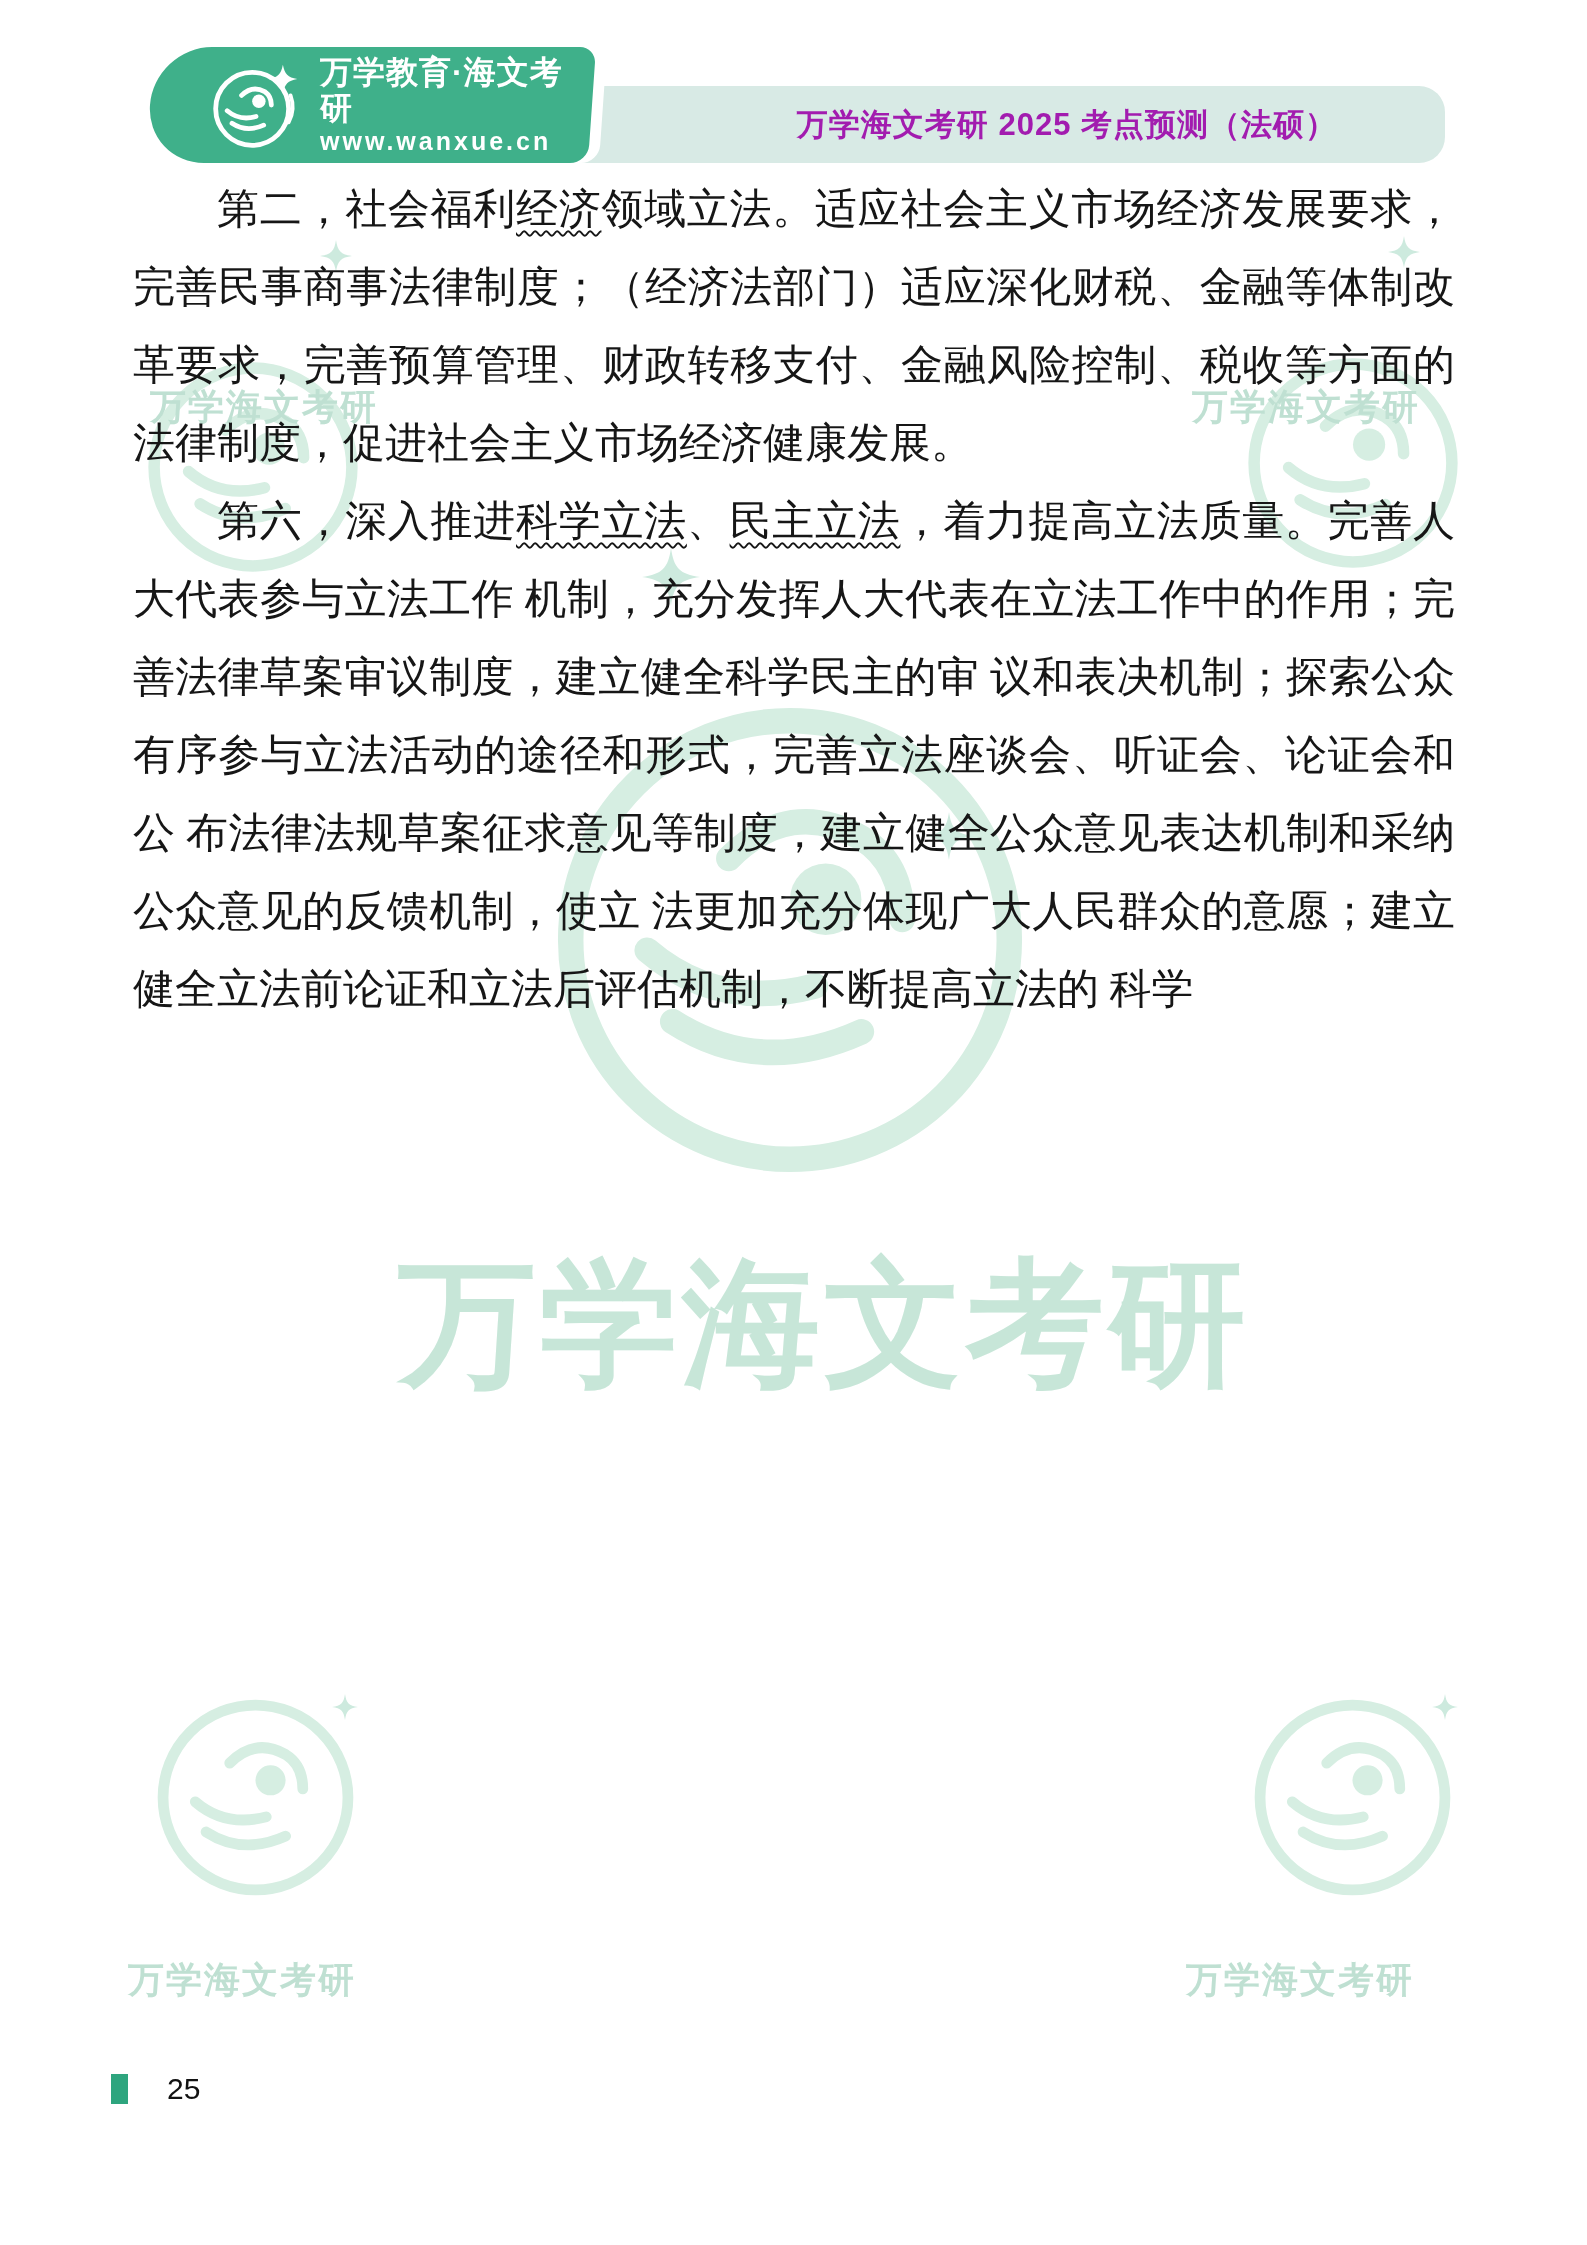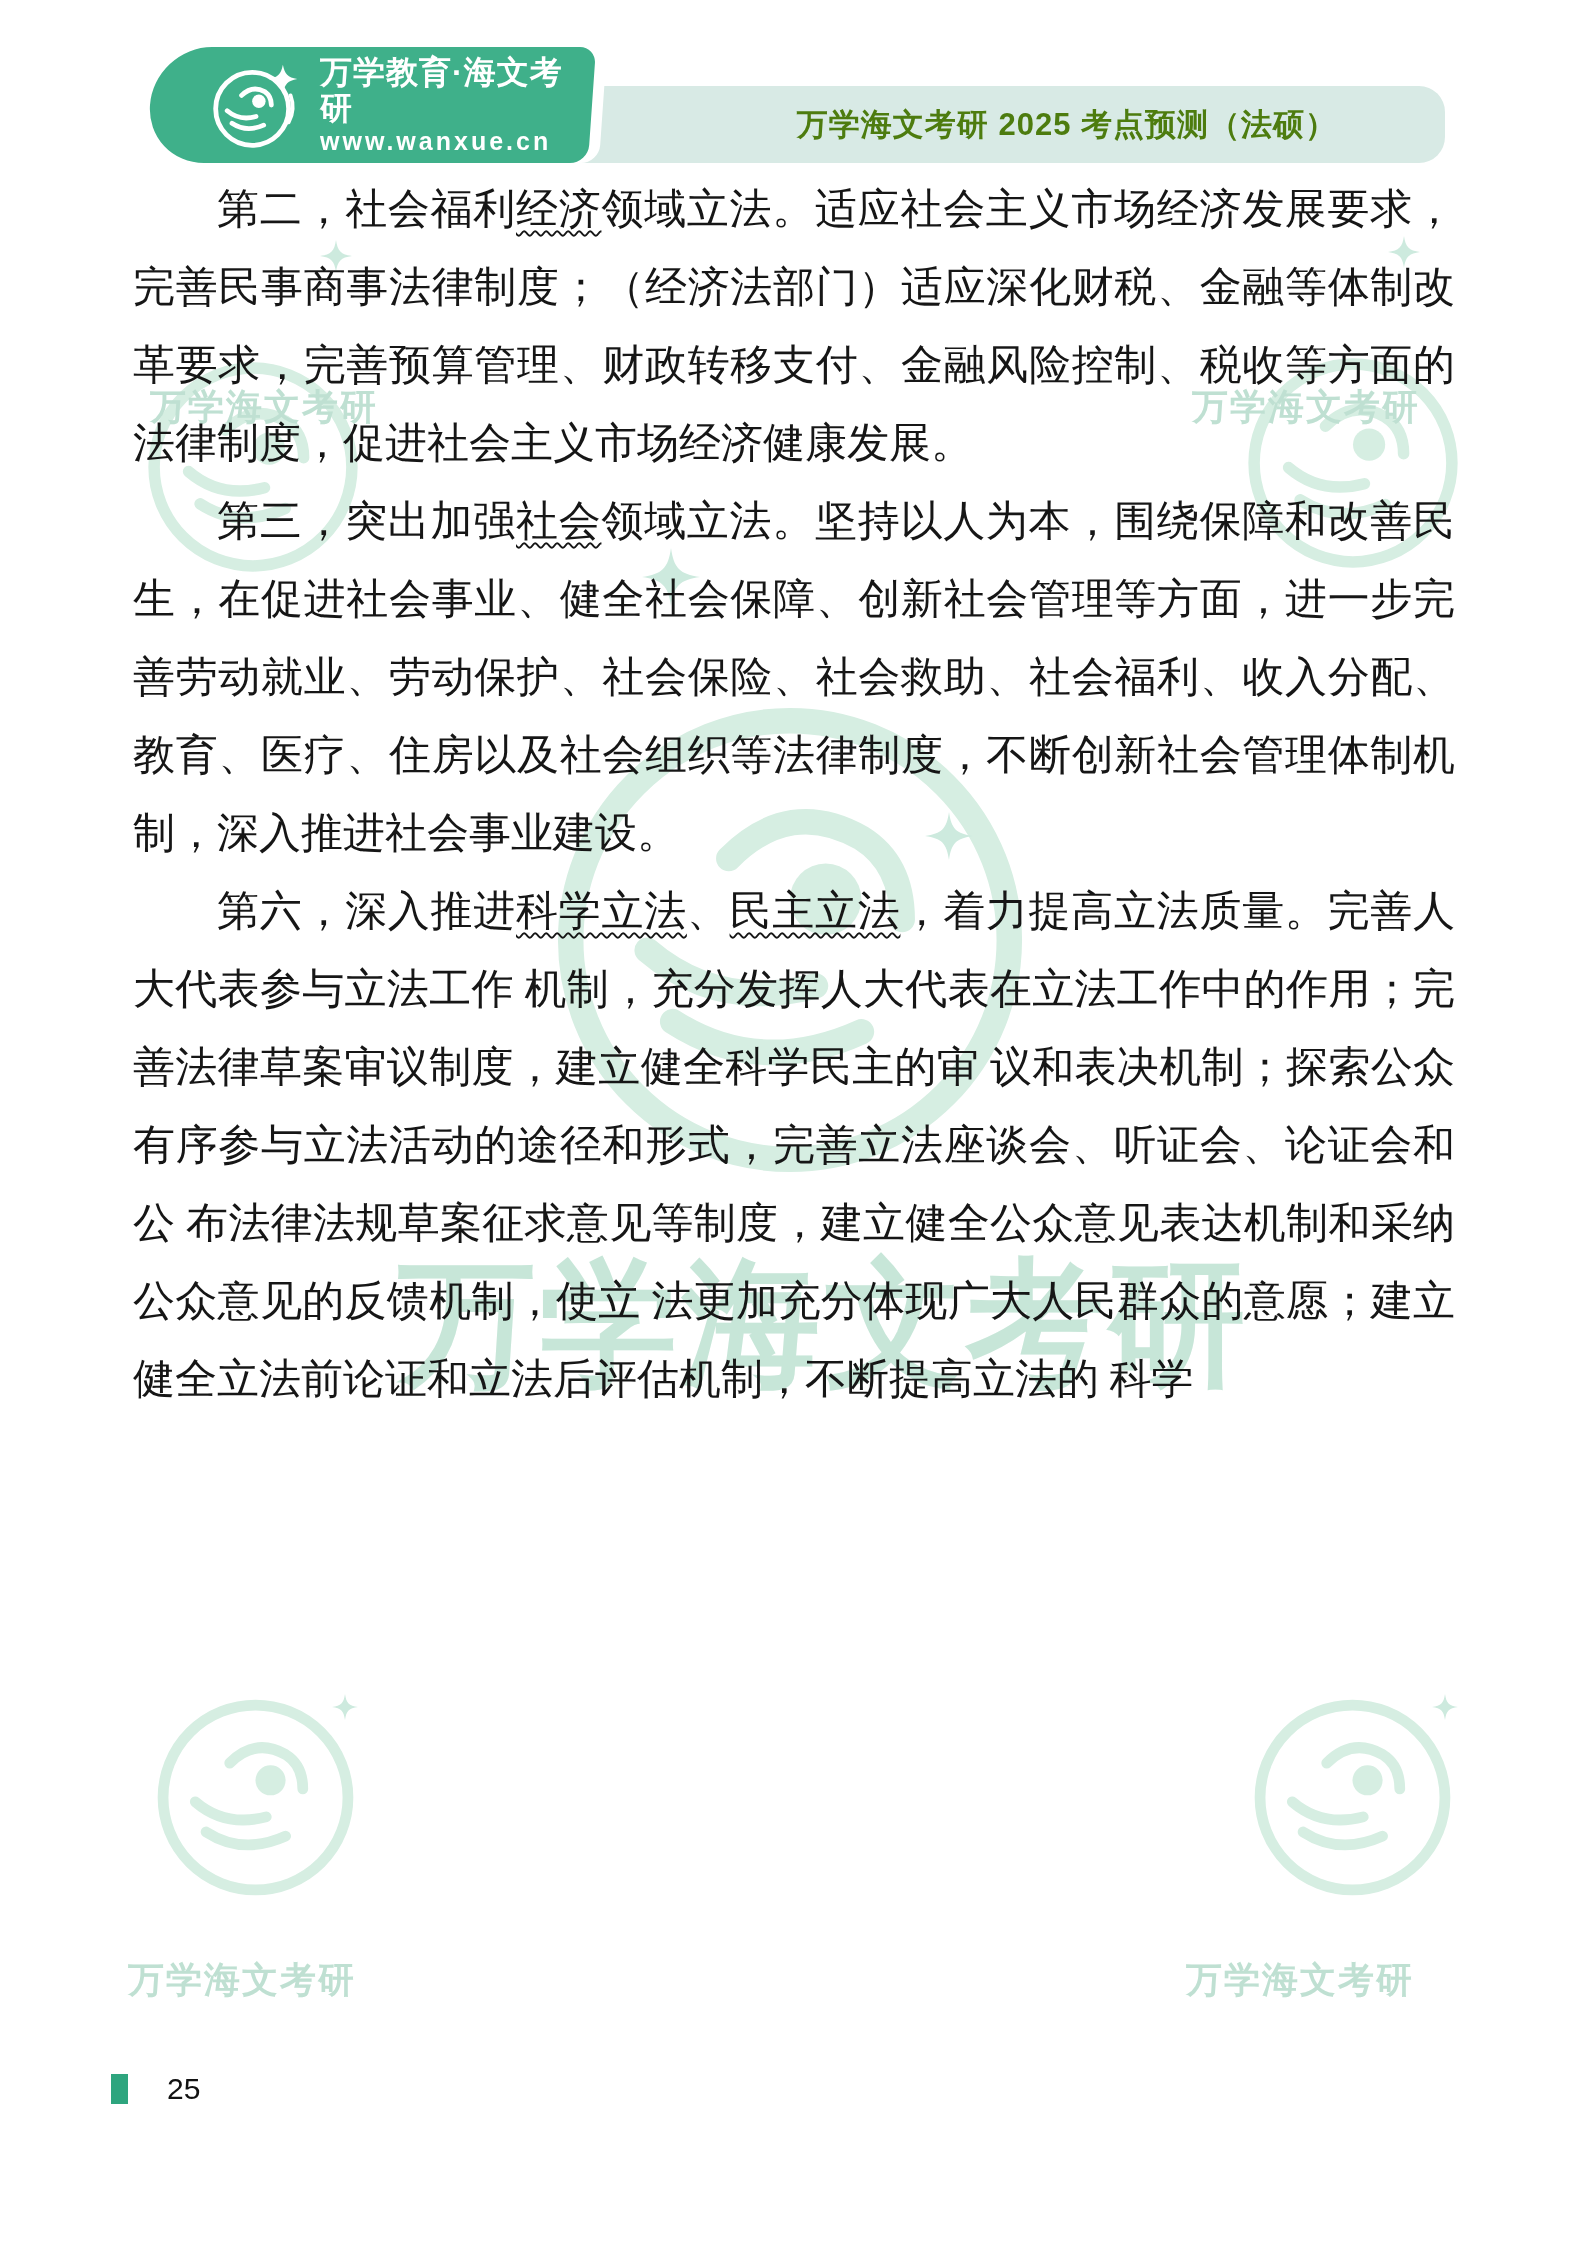--- a/index.html
+++ b/index.html
@@ -41,21 +41,21 @@
   .badge-title { font-size:32px; font-weight:bold; letter-spacing:1px; line-height:36px; }
   .badge-url   { font-size:25px; font-weight:bold; letter-spacing:3px; line-height:30px; }
 
   .lightbar {
     position:absolute; left:545px; top:86px; width:900px; height:77px;
     background:#d8eae5; border-radius:10px 26px 26px 10px; z-index:2;
     display:flex; align-items:center; justify-content:flex-end;
     padding-right:108px; box-sizing:border-box;
   }
   .lightbar-text {
-    color:#4d7c0f; font-weight:bold; font-size:31px; letter-spacing:1px;
+    color:#a21caf; font-weight:bold; font-size:31px; letter-spacing:1px;
     font-family:"Liberation Sans","DejaVu Sans",sans-serif; white-space:nowrap;
   }
 
   
   .content {
     position:absolute; left:133px; top:170px; width:1322px; z-index:1;
     font-size:42px; line-height:78px; text-align:justify; color:#161616;
   }
   .content p { margin:0; text-indent:2em; }
   .wavy {
@@ -150,21 +150,20 @@
       </svg>
       <div class="badge-text">
         <div class="badge-title">万学教育·海文考研</div>
         <div class="badge-url">www.wanxue.cn</div>
       </div>
     </div>
   </div>
 
   <div class="content">
       <p><span>第二，社会福利</span><span class="wavy">经济</span><span>领域立法。适应社会主义市场经济发展要求，完善民事商事法律制度；（经济法部门）适应深化财税、金融等体制改革要求，完善预算管理、财政转移支付、金融风险控制、税收等方面的法律制度，促进社会主义市场经济健康发展。</span></p>
-      <p><span>第三，突出加强</span><span class="wavy">社会</span><span>领域立法。坚持以人为本，围绕保障和改善民生，在促进社会事业、健全社会保障、创新社会管理等方面，进一步完善劳动就业、劳动保护、社会保险、社会救助、社会福利、收入分配、教育、医疗、住房以及社会组织等法律制度，不断创新社会管理体制机制，深入推进社会事业建设。</span></p>
       <p><span>第六，深入推进</span><span class="wavy">科学立法</span><span>、</span><span class="wavy">民主立法</span><span>，着力提高立法质量。完善人大代表参与立法工作 机制，充分发挥人大代表在立法工作中的作用；完善法律草案审议制度，建立健全科学民主的审 议和表决机制；探索公众有序参与立法活动的途径和形式，完善立法座谈会、听证会、论证会和公 布法律法规草案征求意见等制度，建立健全公众意见表达机制和采纳公众意见的反馈机制，使立 法更加充分体现广大人民群众的意愿；建立健全立法前论证和立法后评估机制，不断提高立法的 科学</span></p>
     </div>
 
   <div class="footer">
     <div class="footer-square"></div>
     <div class="page-num">25</div>
   </div>
 
 </div>
 

